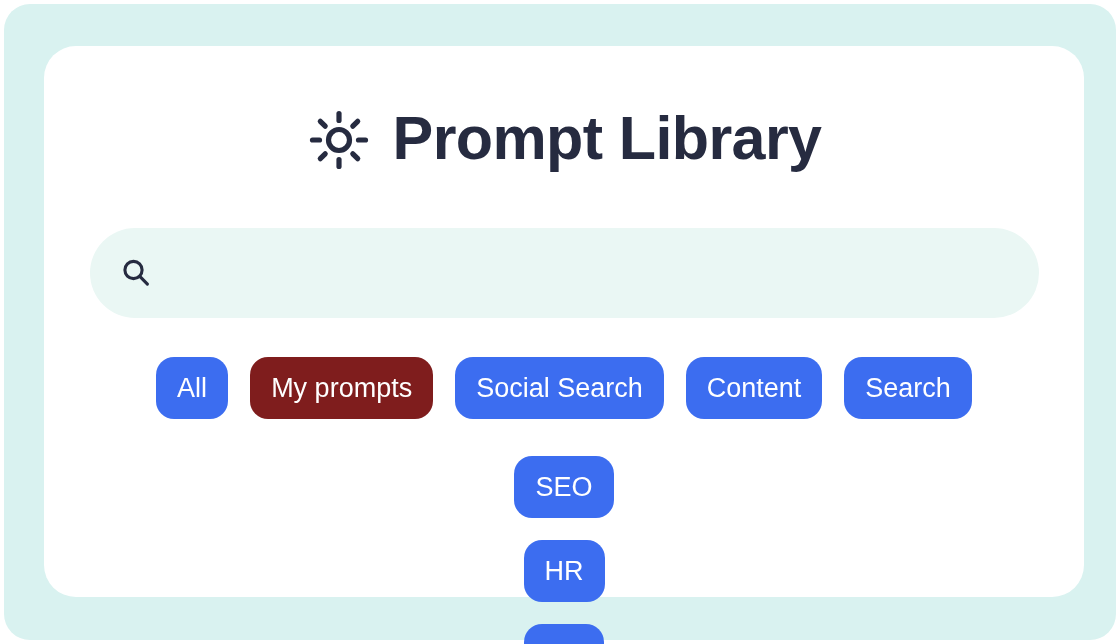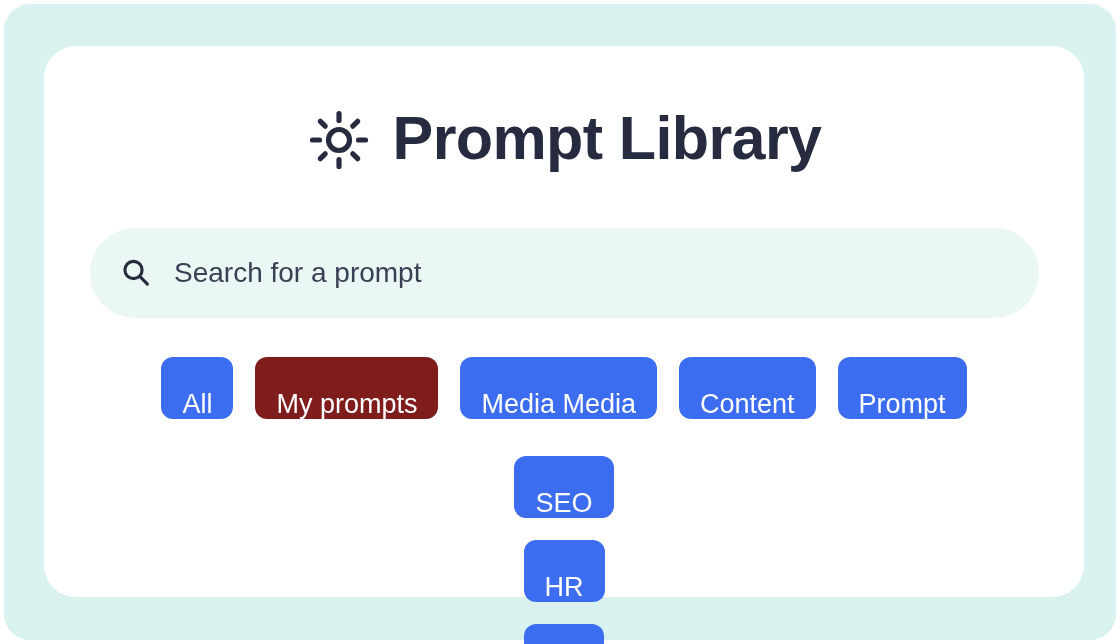--- a/index.html
+++ b/index.html
@@ -119,28 +119,28 @@
     justify-content: center;
     gap: 22px;
   }
 
   #chip-row-1 { top: 311px; }
   #chip-row-2 { top: 410px; flex-direction: column; }
 
   .chip {
     height: 62px;
     border: none;
-    border-radius: 12px;
+    border-radius: 18px;
     background: #3c6df0;
     color: #ffffff;
     font-family: "Liberation Sans", sans-serif;
     font-size: 27px;
     font-weight: normal;
     line-height: 62px;
-    padding: 16px 21px;
+    padding: 0 21px;
     cursor: pointer;
     white-space: nowrap;
     display: inline-block;
     text-align: center;
   }
 
   .chip.active {
     background: #7f1d1d;
   }
 </style>
@@ -166,29 +166,28 @@
           <line x1="18.2" y1="45.8" x2="13.3" y2="50.7"></line>
         </svg>
         <h1 id="page-title">Prompt Library</h1>
       </div>
 
       <div id="search-bar">
         <svg id="search-icon" viewBox="0 0 32 32" fill="none" stroke="#262b40" stroke-width="3.1" stroke-linecap="round">
           <circle cx="13.5" cy="13" r="8.6"></circle>
           <line x1="19.8" y1="19.4" x2="27.4" y2="27.2"></line>
         </svg>
-        <input id="search-input" type="text" placeholder="Search for a prompt" value="" style="">
       </div>
 
       <div id="chip-row-1" class="chip-row">
           <button class="chip">All</button>
           <button class="chip active">My prompts</button>
-          <button class="chip">Media Media</button>
+          <button class="chip">Social Search</button>
           <button class="chip">Content</button>
-          <button class="chip">Prompt</button>
+          <button class="chip">Search</button>
         </div>
       <div id="chip-row-2" class="chip-row">
           <button class="chip">SEO</button>
           <button class="chip">HR</button>
           <button class="chip">CV</button>
         </div>
 
     </div>
   </div>
 </div>

